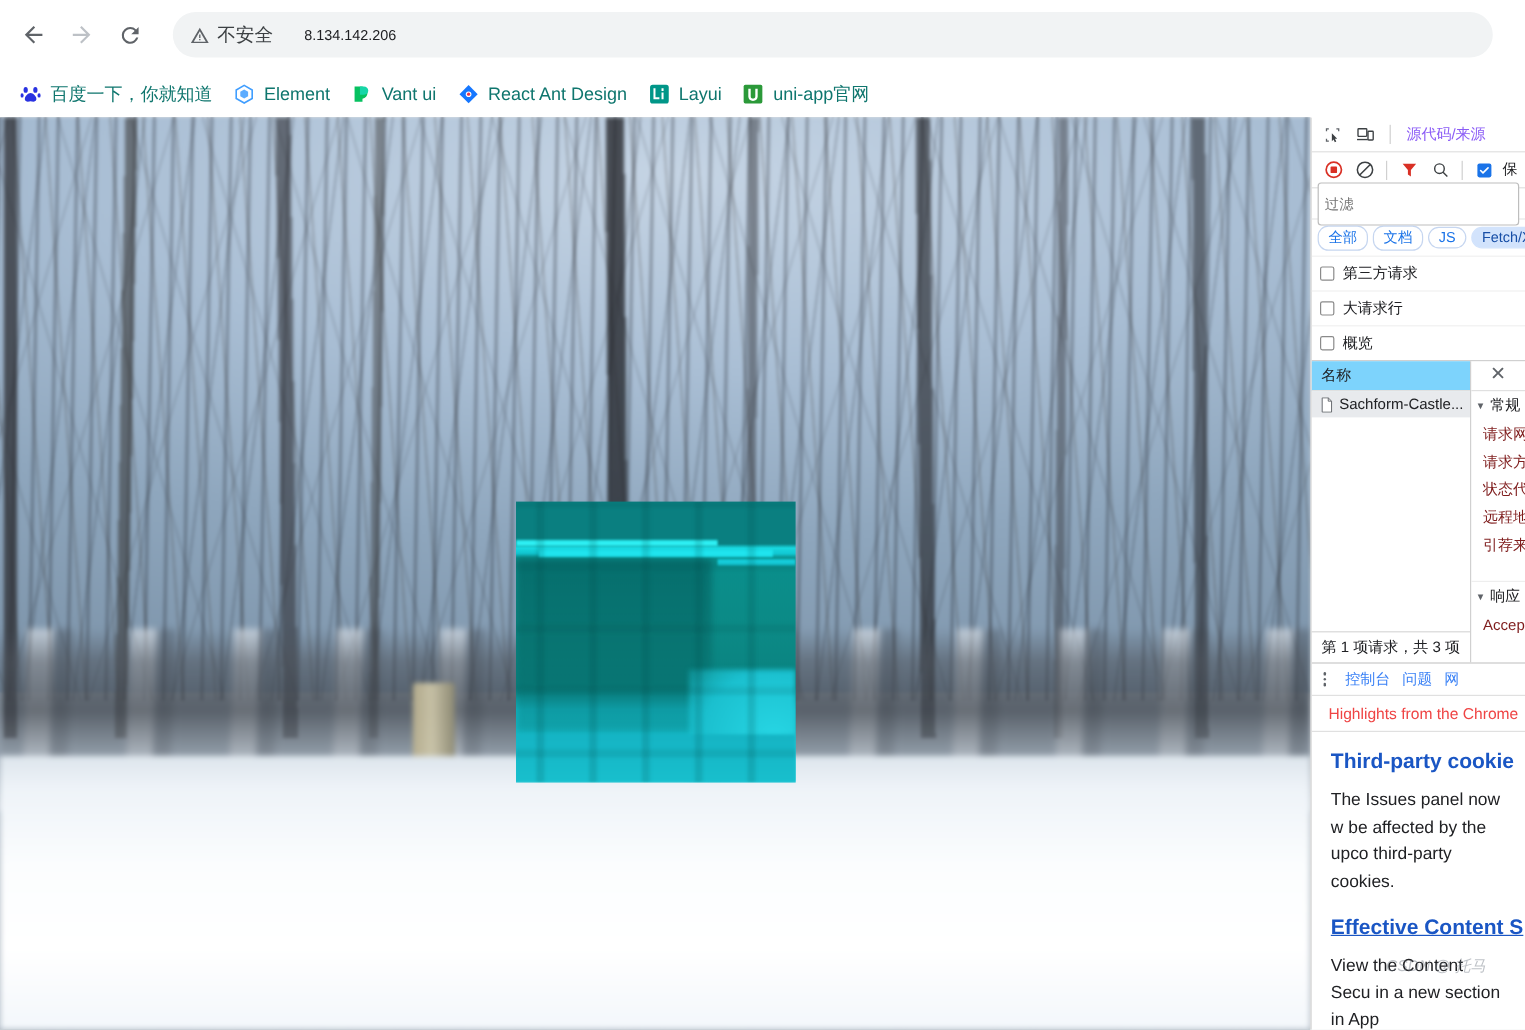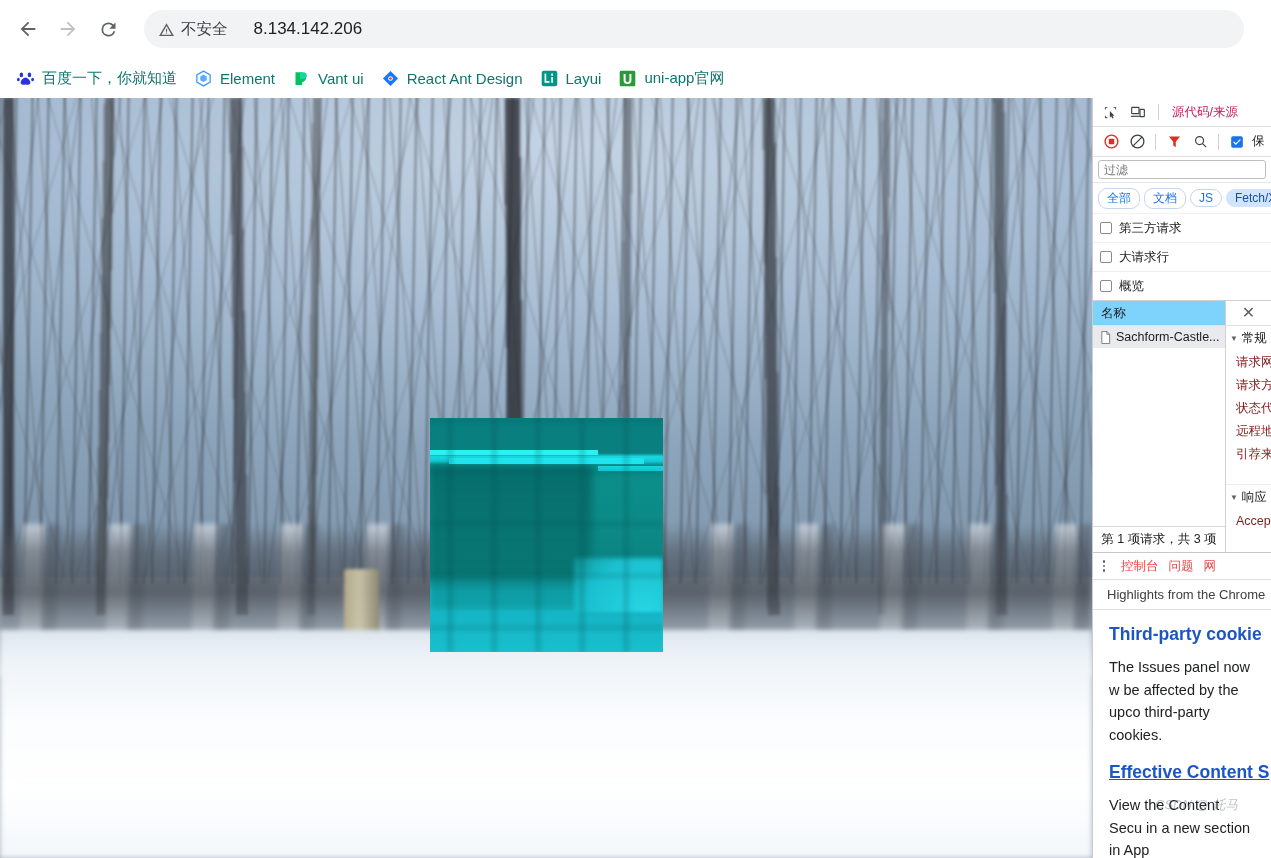--- a/index.html
+++ b/index.html
@@ -40,21 +40,21 @@
   #security-chip {
     display: flex; align-items: center; gap: 6px;
     padding: 4px 10px 4px 6px;
     border-radius: 15px;
     flex: 0 0 auto;
   }
   #security-label {
     font-size: 15.5px; color: #3c4043; white-space: nowrap;
   }
   #url-text {
-    font-size: 17px; color: #202124; margin-left: 16px;
+    font-size: 12px; color: #202124; margin-left: 16px;
     white-space: nowrap; overflow: hidden; text-overflow: ellipsis;
   }
 
   #bookmark-row {
     position: absolute; left: 0; top: 58px; width: 1271px; height: 40px;
     display: flex; align-items: center; padding-left: 8px; gap: 0px;
   }
   .bookmark {
     display: flex; align-items: center; gap: 8px;
     padding: 4px 9px; border-radius: 4px; cursor: pointer;
@@ -229,32 +229,32 @@
   #dt-tabbar {
     height: 29px; border-bottom: 1px solid #e0e0e0;
     padding-left: 4px; gap: 2px;
   }
   .dt-iconbtn {
     width: 26px; height: 24px; display: flex; align-items: center;
     justify-content: center; border-radius: 3px; cursor: pointer; flex:0 0 auto;
   }
   .dt-vsep { width:1px; height:16px; background:#d0d0d0; margin:0 5px; flex:0 0 auto;}
   .dt-tab {
-    font-size: 12.5px; color: #be185d; padding: 0 6px; cursor: pointer;
+    font-size: 12.5px; color: #8b5cf6; padding: 0 6px; cursor: pointer;
     white-space: nowrap;
   }
   #dt-toolbar2 {
     height: 30px; border-bottom: 1px solid #e0e0e0;
     padding-left: 5px;
   }
   #dt-filterrow {
     height: 26px; border-bottom: 1px solid #e6e6e6; padding: 0 5px;
   }
   #dt-filter-input {
-    flex: 1 1 auto; height: 19px; border: 1px solid #bdbdbd; border-radius: 3px;
+    flex: 1 1 auto; height: 36px; border: 1px solid #bdbdbd; border-radius: 3px;
     font-size: 12px; color: #9aa0a6; padding: 0 5px; background: #fff;
     font-family: "Liberation Sans", sans-serif; outline: none;
   }
   #dt-chiprow { height: 30px; padding: 0 5px; gap: 4px; }
   .dt-chip {
     border: 1px solid #c6d6f0; border-radius: 9px; padding: 1px 8px;
     font-size: 12px; color: #1a73e8; cursor: pointer; white-space: nowrap;
     background: #fff;
   }
   .dt-chip.sel { background: #d2e3fc; border-color: #d2e3fc; color: #174ea6; }
@@ -300,26 +300,26 @@
     height: 23px; display: flex; align-items: center; padding-left: 10px;
     font-size: 12.5px; color: #7f1d1d; white-space: nowrap;
   }
   .dt-sec-divider { border-top: 1px solid #eee; }
 
   #dt-drawer-tabs {
     height: 28px; display: flex; align-items: center;
     border-top: 1px solid #c9c9c9; border-bottom: 1px solid #e0e0e0;
     padding-left: 4px; gap: 10px;
   }
-  .dt-dtab { font-size: 12.5px; color: #ef4444; cursor:pointer; white-space:nowrap;}
+  .dt-dtab { font-size: 12.5px; color: #3b82f6; cursor:pointer; white-space:nowrap;}
   #dt-dots { width: 14px; display:flex; flex-direction:column; align-items:center; gap:2px; cursor:pointer;}
   #dt-dots i { width:2.5px; height:2.5px; background:#5f6368; border-radius:50%; display:block;}
   #dt-drawer-msg {
     height: 30px; display: flex; align-items: center; padding-left: 14px;
-    font-size: 13px; color: #404040; white-space: nowrap; overflow: hidden;
+    font-size: 13px; color: #ef4444; white-space: nowrap; overflow: hidden;
     border-bottom: 1px solid #e0e0e0;
   }
   #dt-whatsnew { padding: 14px 16px 0 16px; overflow: hidden; }
   .wn-h {
     font-size: 17.5px; font-weight: bold; color: #1a56c4;
     white-space: nowrap; margin-bottom: 11px;
   }
   .wn-h.link { text-decoration: underline; }
   .wn-p {
     font-size: 14.5px; color: #202124; line-height: 22.5px;

